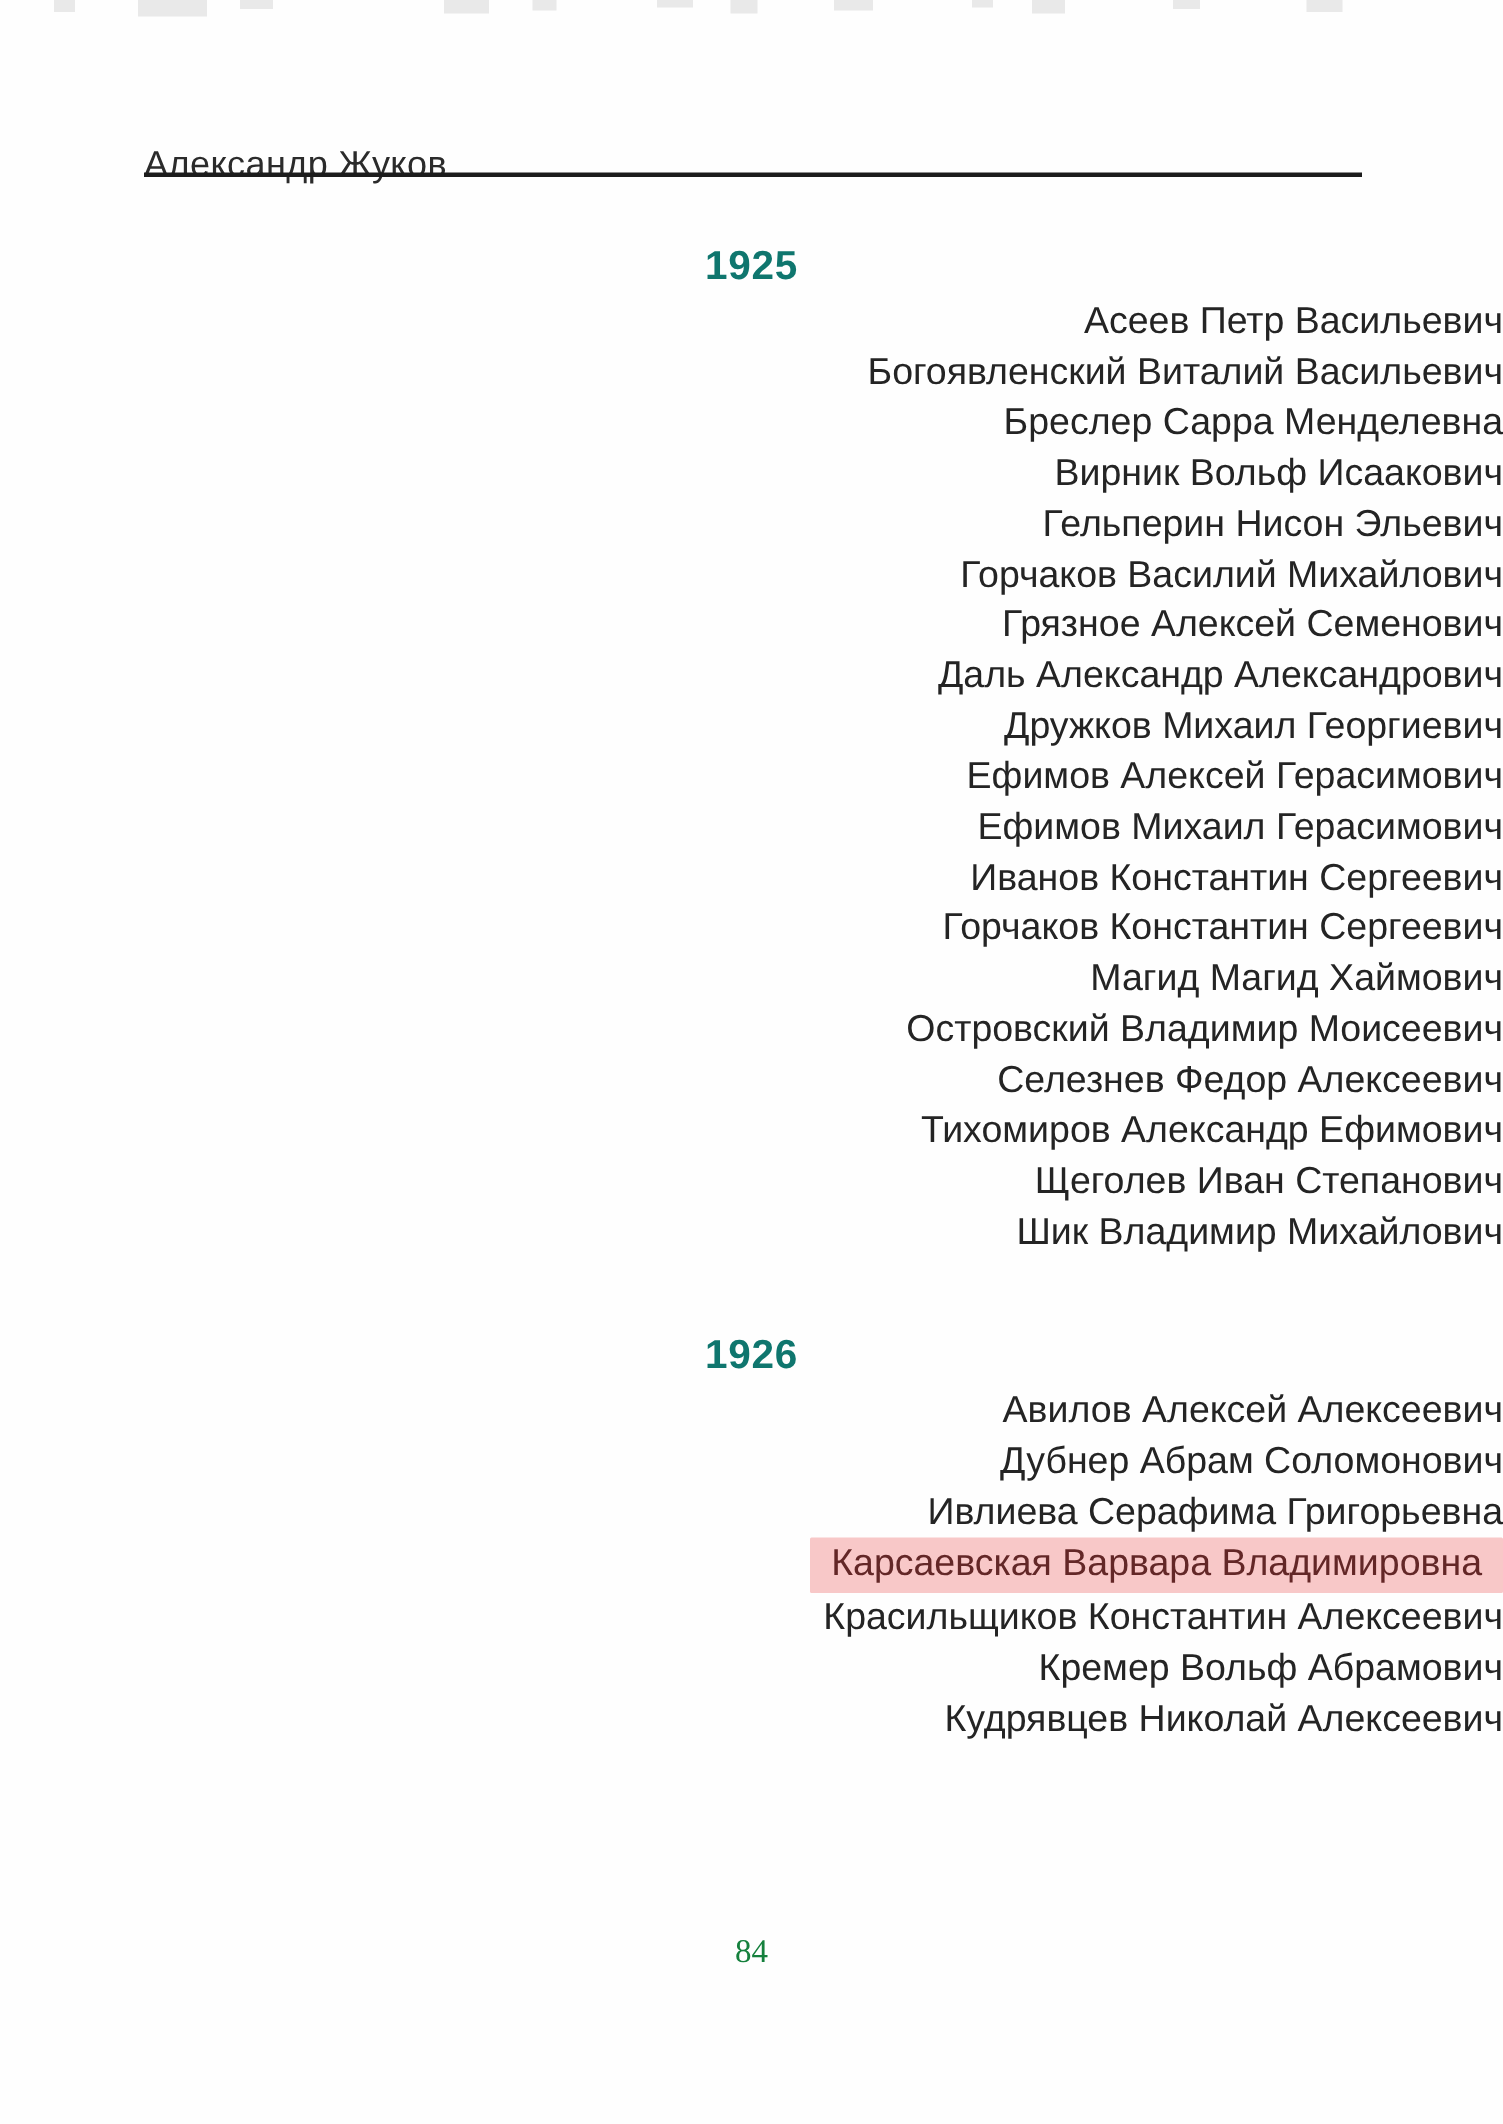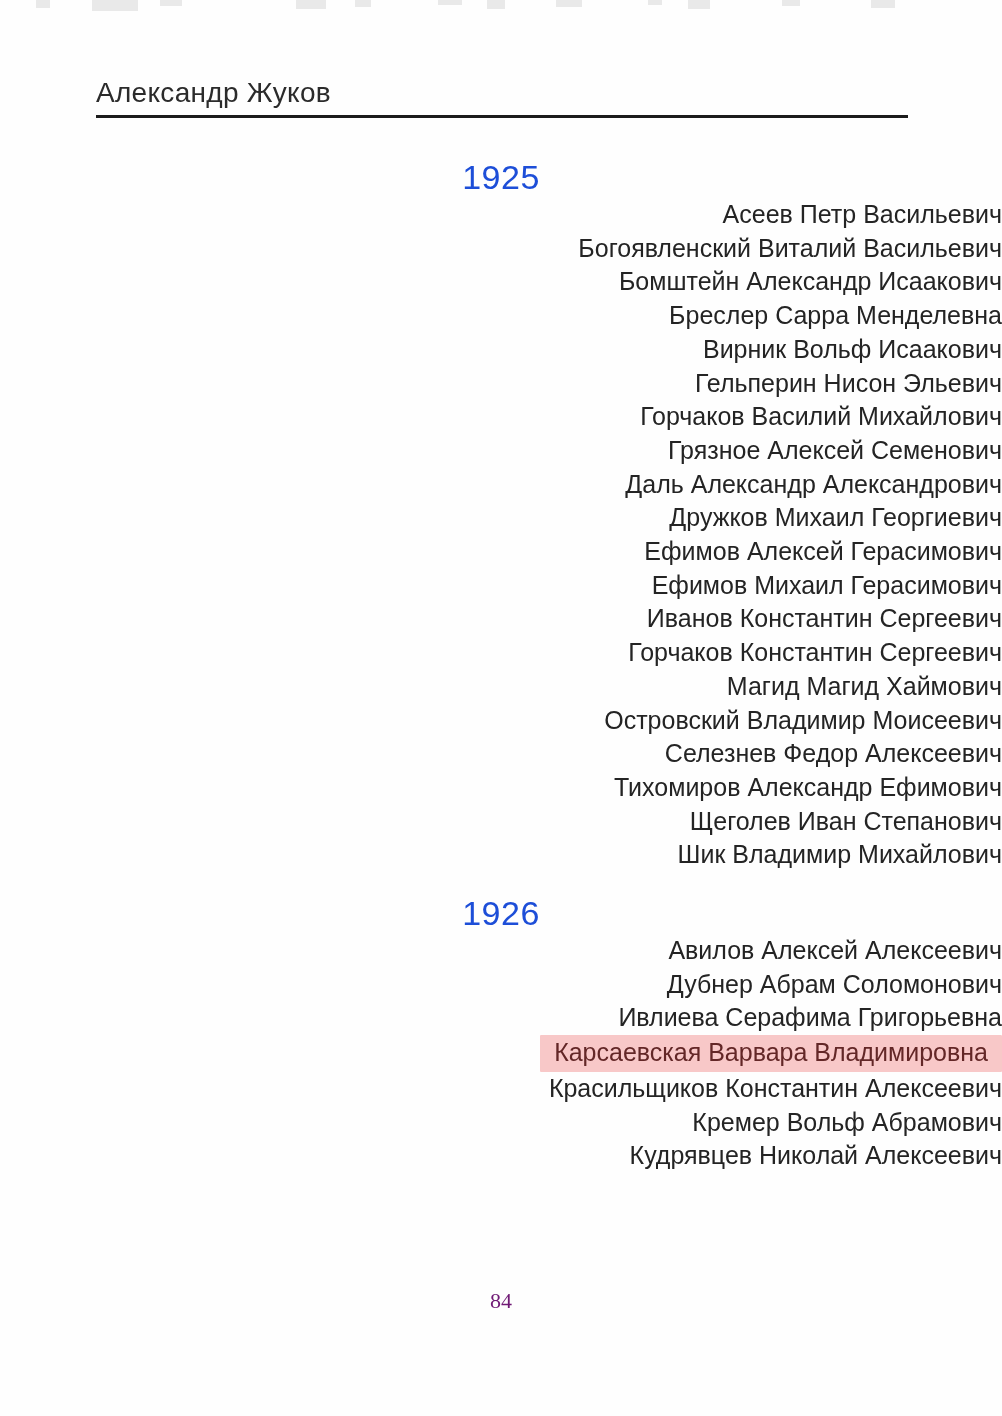--- a/index.html
+++ b/index.html
@@ -14,60 +14,60 @@
   .page { position: absolute; inset: 0; background: #fefefe; }
 
   
   .edge-specks { position: absolute; top: 0; left: 0; width: 100%; height: 14px; }
   .edge-specks i {
     position: absolute; top: 0; display: block;
     background: #e3e3e3; opacity: .8;
   }
 
   .running-header {
-    position: absolute; left: 96px; top: 77px;
-    font-size: 28px; letter-spacing: .3px; color: #2b2b2b;
+    position: absolute; left: 96px; top: 96px;
+    font-size: 24px; letter-spacing: .3px; color: #2b2b2b;
     white-space: nowrap;
   }
   .header-rule {
     position: absolute; left: 96px; top: 115px;
     width: 812px; height: 3px;
     background: var(--rule-color, #1c1c1c);
   }
 
   .content {
     position: absolute; top: 160px; left: 0;
     width: 100%;
     text-align: center;
   }
-  .section + .section { margin-top: 24px; }
+  .section + .section { margin-top: 48px; }
   .year-heading {
-    font-weight: normal; font-size: 34px; line-height: 34px;
-    margin: 0 0 4px 0; color: #1d4ed8;
+    font-weight: bold; font-size: 27px; line-height: 34px;
+    margin: 0 0 4px 0; color: #0f766e;
     letter-spacing: .5px;
   }
   .name-row {
     font-size: 25px; line-height: 33.7px;
     color: var(--body-text, #242424);
     white-space: nowrap;
     text-align: right;
   }
   .name-row .hl {
     display: inline-block;
     background: var(--hl-bg, #f8c8c8);
     color: var(--hl-text, #632727);
     padding: 1px 14px 2px 14px;
     border-radius: 1px;
   }
 
   .page-number {
     position: absolute; top: 1288px; left: 0;
     width: 100%; text-align: center;
     font-family: "Liberation Serif", serif;
-    font-size: 22px; color: #701a75;
+    font-size: 22px; color: #15803d;
   }
 </style>
 </head>
 <body>
 
 <div class="page">
 
   <div class="edge-specks">
     <i style="left:36px;  width:14px; height:8px;"></i>
     <i style="left:92px;  width:46px; height:11px;"></i>
@@ -85,21 +85,20 @@
 
   <div class="running-header">Александр Жуков</div>
 
   <div class="header-rule"></div>
 
   <main class="content" id="name-list">
       <section class="section">
         <h2 class="year-heading">1925</h2>
         <div class="name-row">Асеев Петр Васильевич</div>
         <div class="name-row">Богоявленский Виталий Васильевич</div>
-        <div class="name-row">Бомштейн Александр Исаакович</div>
         <div class="name-row">Бреслер Сарра Менделевна</div>
         <div class="name-row">Вирник Вольф Исаакович</div>
         <div class="name-row">Гельперин Нисон Эльевич</div>
         <div class="name-row">Горчаков Василий Михайлович</div>
         <div class="name-row">Грязное Алексей Семенович</div>
         <div class="name-row">Даль Александр Александрович</div>
         <div class="name-row">Дружков Михаил Георгиевич</div>
         <div class="name-row">Ефимов Алексей Герасимович</div>
         <div class="name-row">Ефимов Михаил Герасимович</div>
         <div class="name-row">Иванов Константин Сергеевич</div>

